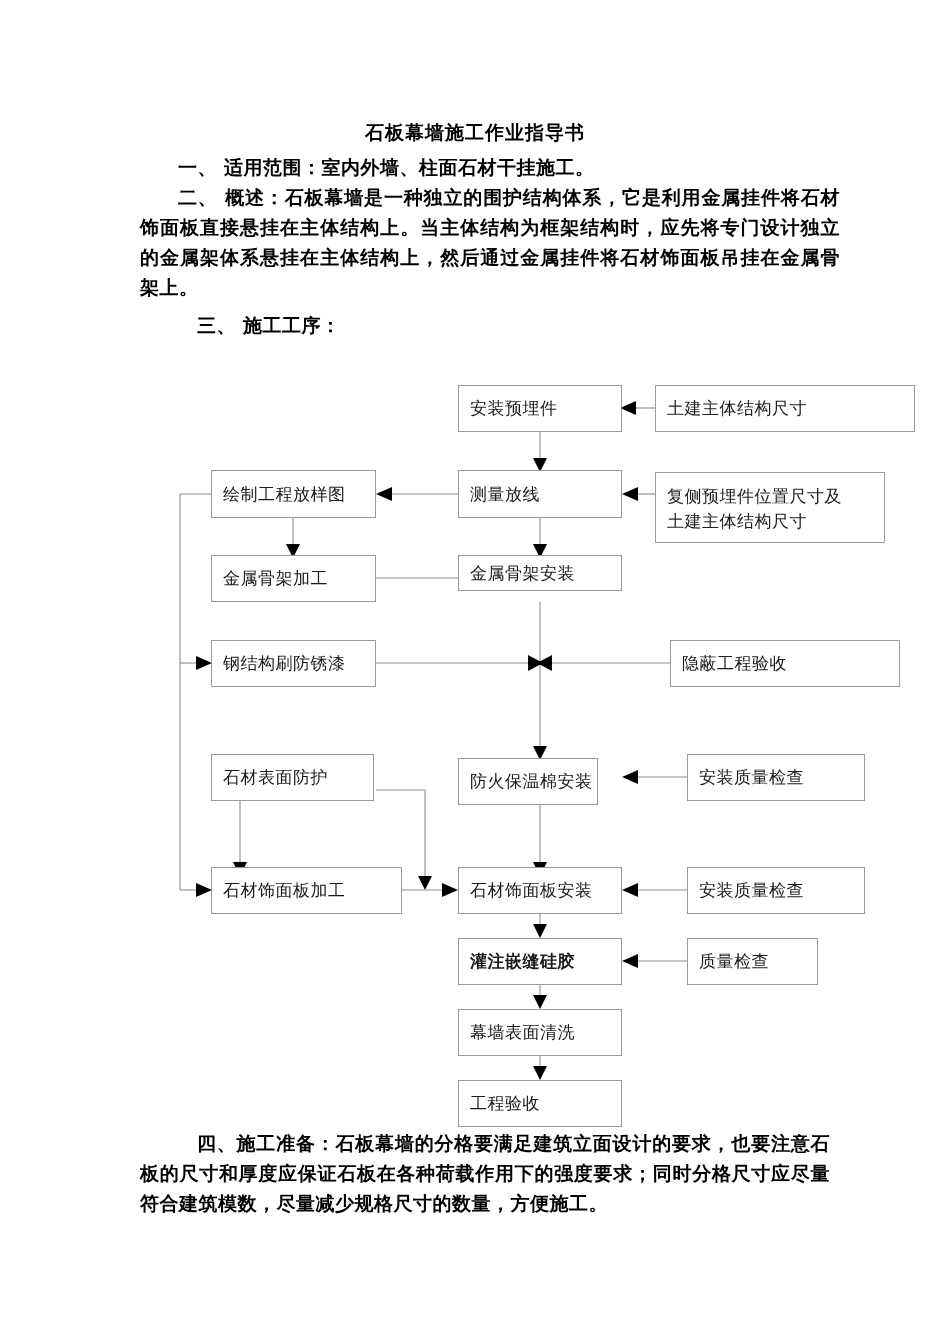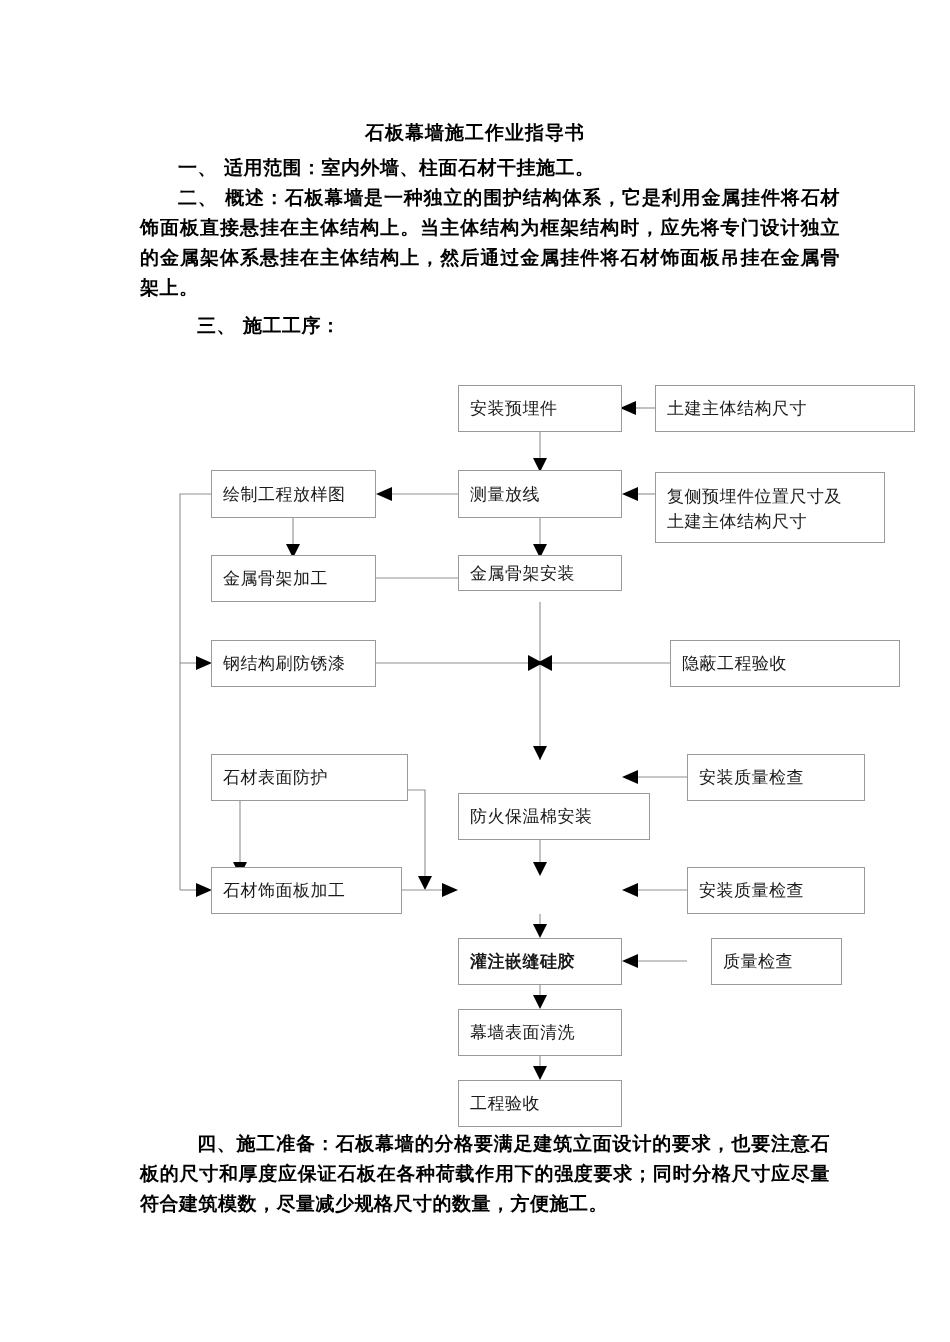--- a/index.html
+++ b/index.html
@@ -169,46 +169,49 @@
     </div>
 
     <div class="node" style="left:211px;top:640px;width:165px;height:47px;">
       <span class="txt">钢结构刷防锈漆</span>
     </div>
 
     <div class="node" style="left:670px;top:640px;width:230px;height:47px;">
       <span class="txt">隐蔽工程验收</span>
     </div>
 
-    <div class="node" style="left:211px;top:754px;width:197px;height:47px;">
+    <div class="node" style="left:211px;top:754px;width:163px;height:47px;">
       <span class="txt">石材表面防护</span>
     </div>
 
-    <div class="node" style="left:458px;top:793px;width:192px;height:47px;">
+    <div class="node" style="left:458px;top:758px;width:140px;height:47px;">
       <span class="txt">防火保温棉安装</span>
     </div>
 
     <div class="node" style="left:687px;top:754px;width:178px;height:47px;">
       <span class="txt">安装质量检查</span>
     </div>
 
     <div class="node" style="left:211px;top:867px;width:191px;height:47px;">
       <span class="txt">石材饰面板加工</span>
     </div>
 
+    <div class="node" style="left:458px;top:867px;width:164px;height:47px;">
+      <span class="txt">石材饰面板安装</span>
+    </div>
 
     <div class="node" style="left:687px;top:867px;width:178px;height:47px;">
       <span class="txt">安装质量检查</span>
     </div>
 
     <div class="node" style="left:458px;top:938px;width:164px;height:47px;font-weight:bold;">
       <span class="txt">灌注嵌缝硅胶</span>
     </div>
 
-    <div class="node" style="left:687px;top:938px;width:131px;height:47px;margin-left:24px;">
+    <div class="node" style="left:687px;top:938px;width:131px;height:47px;">
       <span class="txt">质量检查</span>
     </div>
 
     <div class="node" style="left:458px;top:1009px;width:164px;height:47px;">
       <span class="txt">幕墙表面清洗</span>
     </div>
 
     <div class="node" style="left:458px;top:1080px;width:164px;height:47px;">
       <span class="txt">工程验收</span>
     </div>

